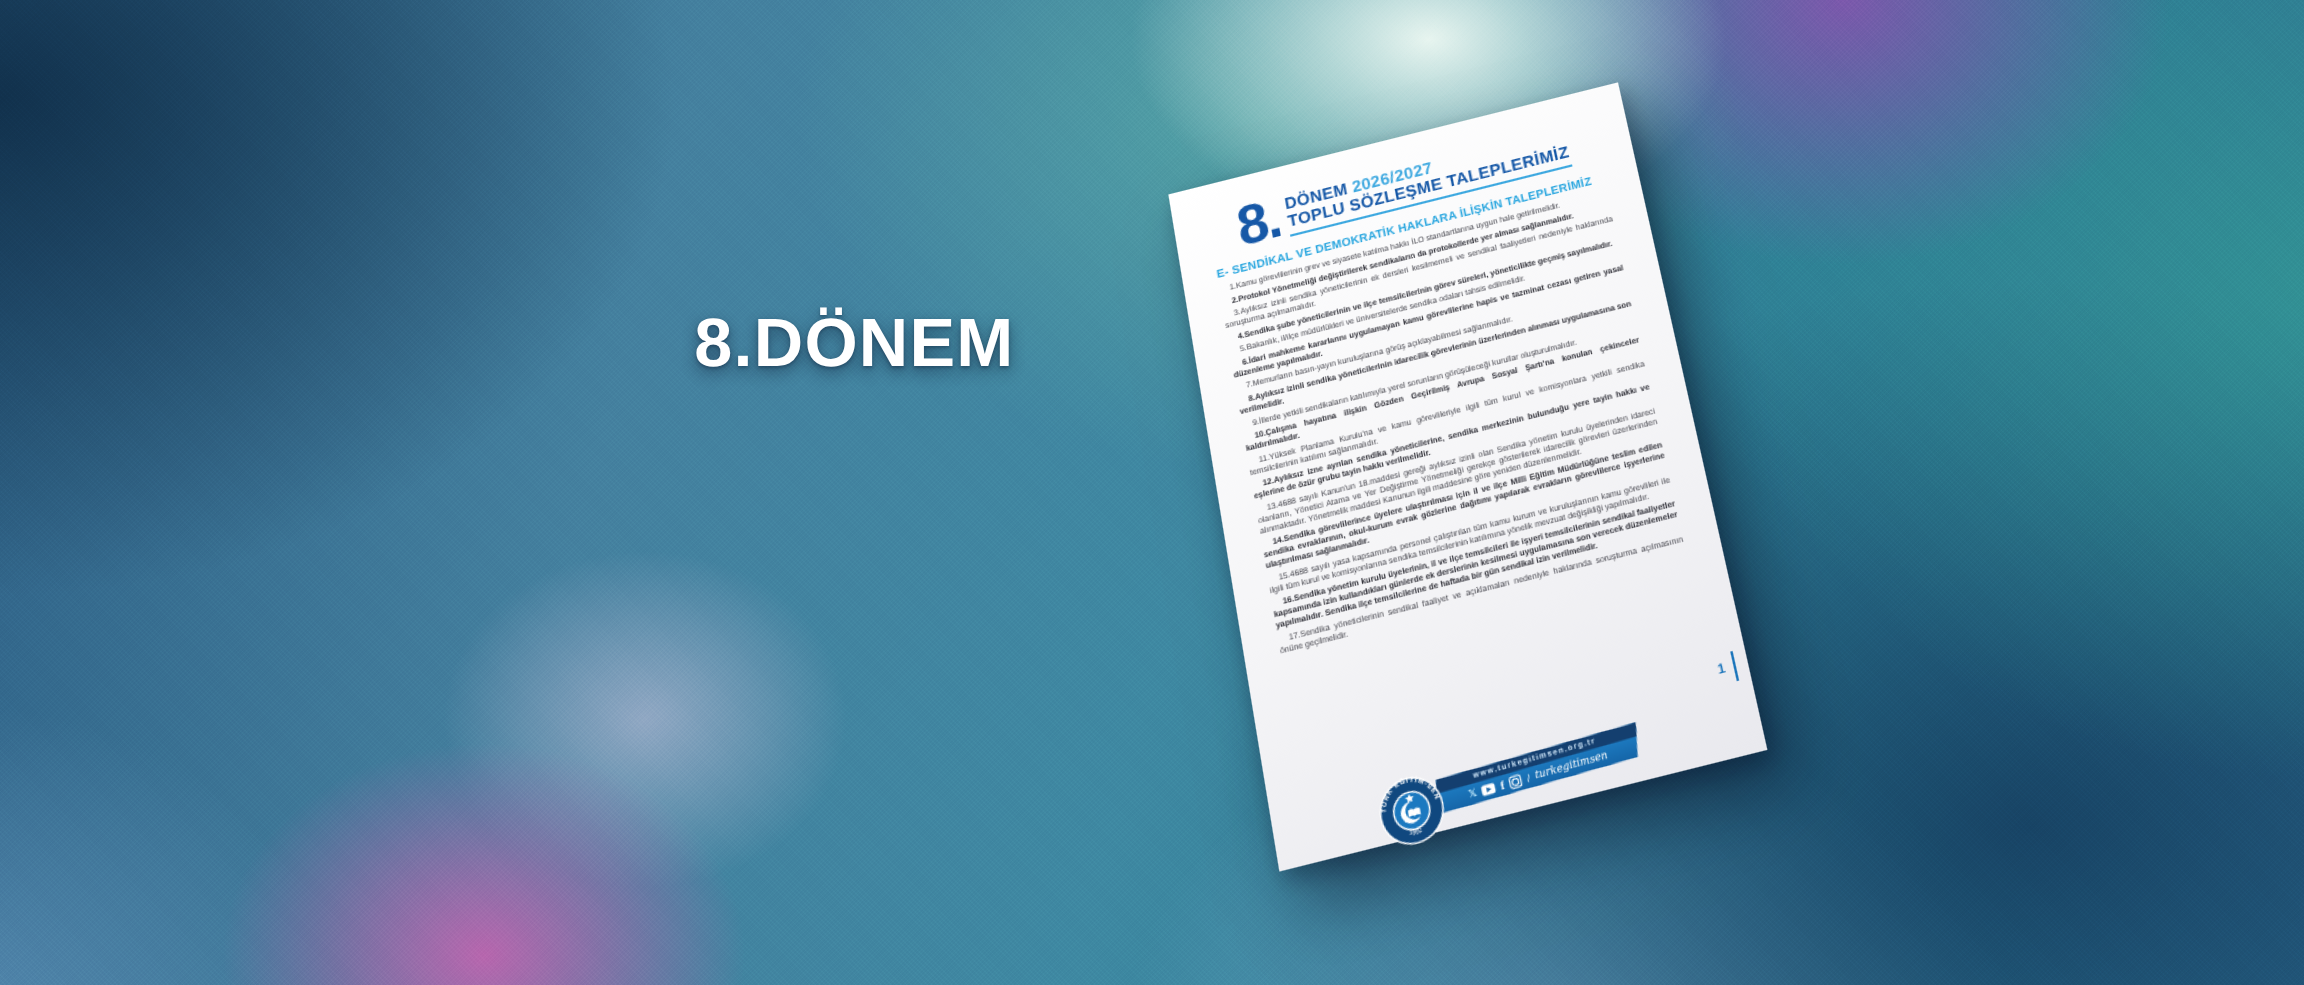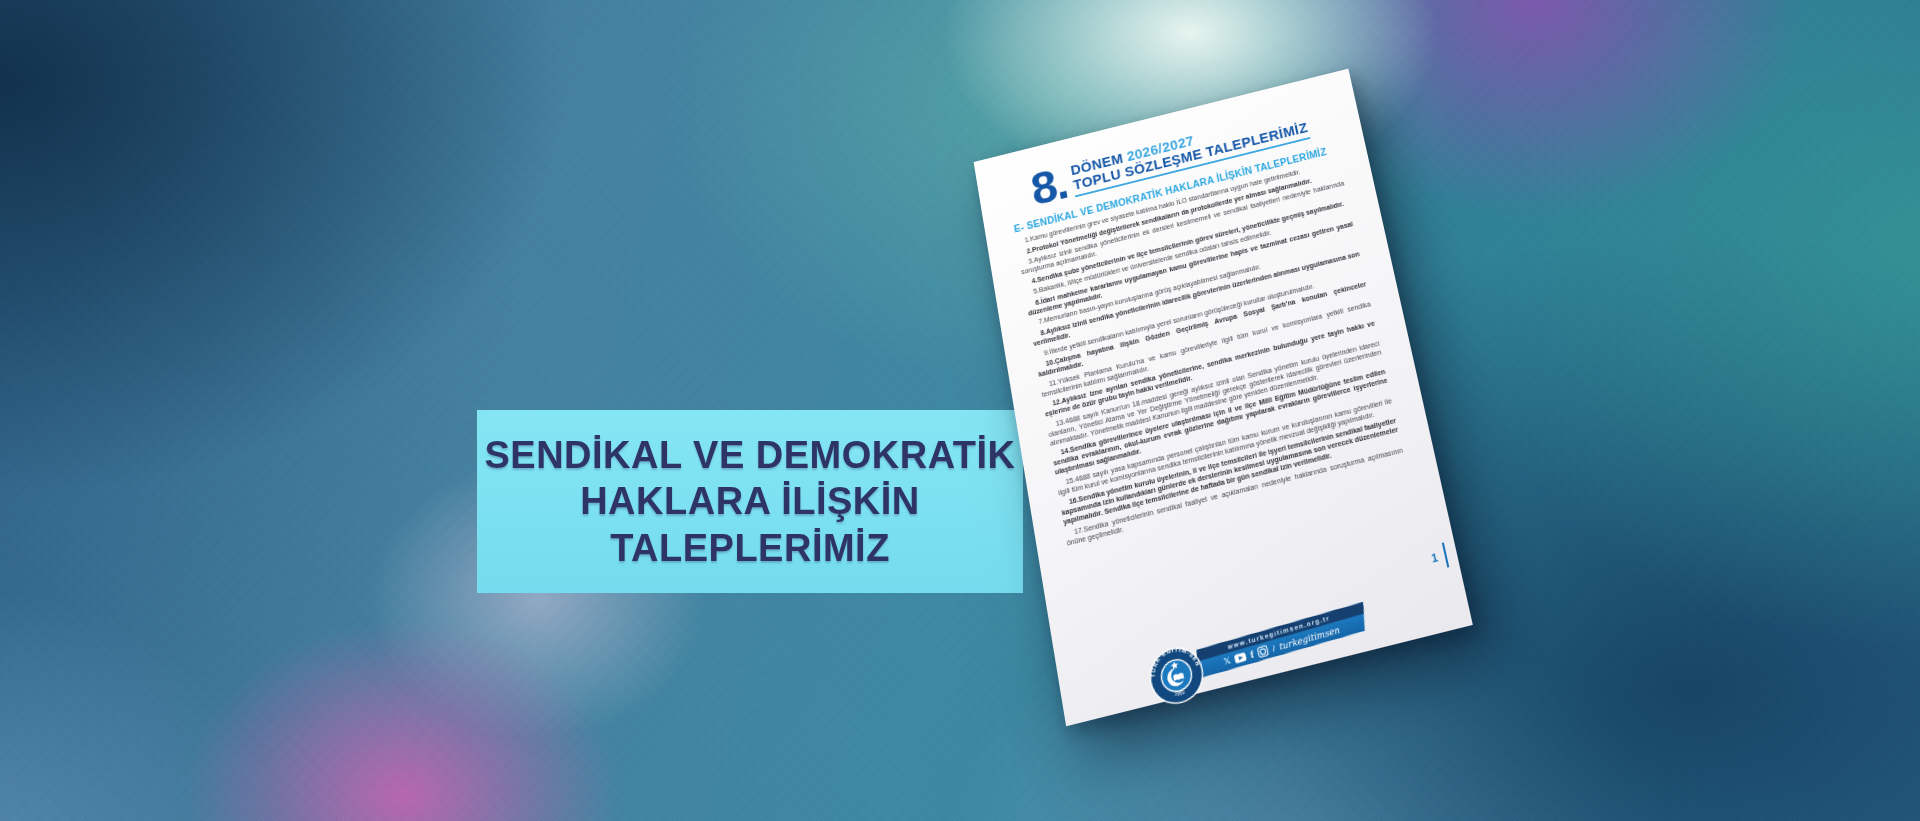--- a/index.html
+++ b/index.html
@@ -82,27 +82,23 @@
   .pagenum .bar{width:2px;height:24px;background:var(--page_blue);}
 </style>
 </head>
 <body>
 
 <div class="stage">
   <div class="bg"></div>
   <div class="grain"></div>
 
   <div class="hero">
+    <div>8.DÖNEM</div>
   </div>
 
-  <div class="banner">
-    <div>SENDİKAL VE DEMOKRATİK</div>
-    <div>HAKLARA İLİŞKİN</div>
-    <div>TALEPLERİMİZ</div>
-  </div>
 
   <div class="paper">
     <div class="doc-header">
       <div class="logo8">8.</div>
       <div class="dh-text">
         <div class="dh1">
           <span>DÖNEM</span>
           <span class="accent">2026/2027</span>
         </div>
         <div class="dh2">TOPLU SÖZLEŞME TALEPLERİMİZ</div>

